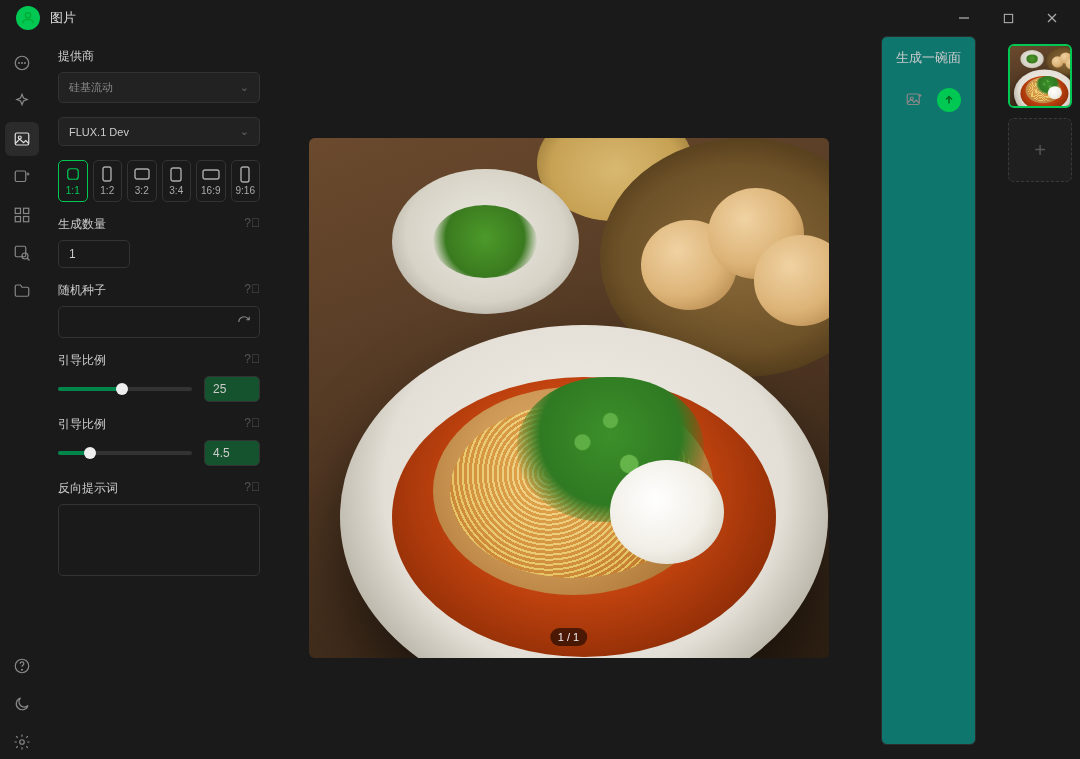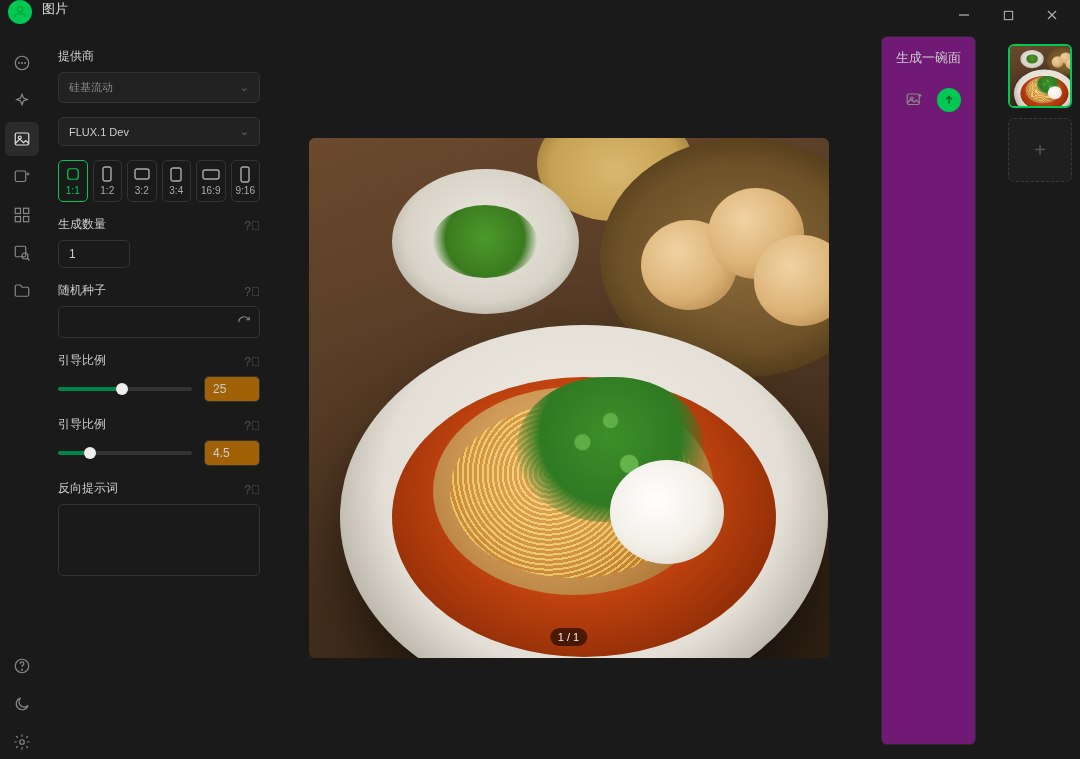--- a/index.html
+++ b/index.html
@@ -9,22 +9,24 @@
   color: #ccc;
   width: 1080px;
   height: 759px;
   overflow: hidden;
   font-size: 13px;
 }
 .app { display: flex; flex-direction: column; height: 100%; }
 .titlebar {
   height: 36px;
   display: flex;
+  align-items: center;
   padding: 0 6px 0 8px;
   background: #1a1a1a;
+  margin-left: 8px;
 }
 .avatar {
   width: 24px; height: 24px;
   border-radius: 50%;
   background: #00c853;
   display: flex; align-items: center; justify-content: center;
 }
 .avatar svg { width: 16px; height: 16px; }
 .titlebar-title { margin-left: 10px; font-size: 13px; color: #ddd; }
 .titlebar-spacer { flex: 1; }
@@ -52,21 +54,21 @@
 }
 .rail-item.active { background: #2b2b2b; color: #ddd; }
 .rail-spacer { flex: 1; }
 .sidebar {
   width: 230px;
   background: #1a1a1a;
   padding: 12px 14px;
   overflow-y: auto;
 }
 .field { margin-bottom: 14px; }
-.field-label { font-size: 12px; color: #ccc; margin-bottom: 7px; display: flex; align-items: flex-end; }
+.field-label { font-size: 12px; color: #ccc; margin-bottom: 7px; display: flex; align-items: flex-start; }
 .field-label .help { margin-left: auto; color: #555; cursor: pointer; }
 .select {
   background: #222;
   border: 1px solid #333;
   border-radius: 5px;
   padding: 7px 10px;
   color: #888;
   font-size: 11px;
   display: flex; align-items: center;
   cursor: pointer;
@@ -108,21 +110,21 @@
 .slider-row { display: flex; align-items: center; gap: 12px; }
 .slider-track {
   flex: 1; height: 4px; background: #333; border-radius: 2px; position: relative;
 }
 .slider-fill { position: absolute; left: 0; top: 0; height: 100%; background: #00864a; border-radius: 2px; }
 .slider-thumb {
   position: absolute; top: 50%; transform: translate(-50%, -50%);
   width: 12px; height: 12px; border-radius: 50%; background: #eee;
 }
 .slider-value {
-  width: 56px; background: #a16207; border: 1px solid #333;
+  width: 56px; background: #14532d; border: 1px solid #333;
   border-radius: 5px; padding: 5px 8px; text-align: left; color: #ccc; font-size: 12px;
 }
 .textarea {
   background: #1a1a1a;
   border: 1px solid #333;
   border-radius: 5px;
   width: 100%;
   height: 72px;
   resize: none;
   color: #ccc;
@@ -173,21 +175,21 @@
 .gi-eggs span:nth-child(2){left:32%; top:6%;}
 .gi-eggs span:nth-child(3){left:54%; top:36%;}
 .gi-bread { position:absolute; left:44%; top:-6%; width:30%; height:22%; border-radius:50%; background: radial-gradient(ellipse at 50% 55%, #d8b870 0%, #c7a255 58%, #9a7a38 82%);}
 .img-counter {
   position:absolute; left:50%; bottom:12px; transform:translateX(-50%);
   background: rgba(0,0,0,.55); color:#eee; font-size:11px;
   padding:3px 8px; border-radius:10px;
 }
 .prompt-area {
   margin: 0 18px 14px 18px;
-  background: #701a75;
+  background: #0f766e;
   border: 1px solid #2c2c2c;
   border-radius: 6px;
   padding: 12px 14px 8px 14px;
 }
 .prompt-text { color: #ccc; font-size: 13px; min-height: 24px; }
 .prompt-actions { display:flex; justify-content:flex-end; align-items:center; gap:10px; margin-top:14px; }
 .icon-btn { width:26px; height:26px; display:flex; align-items:center; justify-content:center; color:#888; cursor:pointer; border-radius:4px; }
 .send-btn { width:24px; height:24px; border-radius:50%; background:#00c853; display:flex; align-items:center; justify-content:center; cursor:pointer; }
 .rightrail {
   width: 86px;

